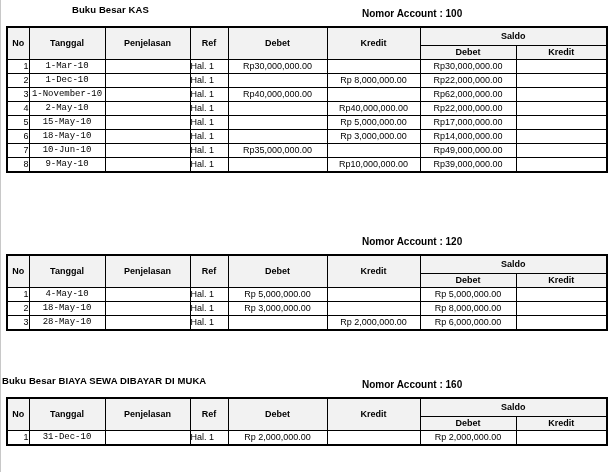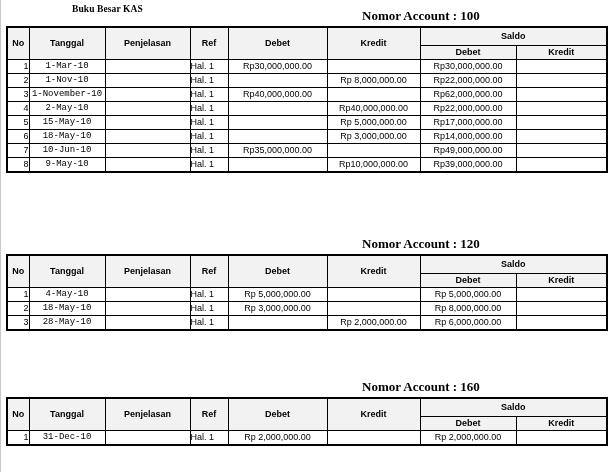--- a/index.html
+++ b/index.html
@@ -28,36 +28,35 @@
 
   .ledger-block {
     position: absolute;
     left: 0;
     width: 615px;
   }
 
   .block-title-row {
     position: relative;
     height: 29px;
-    font-family: Liberation Serif, serif;
   }
 
   .block-title {
     position: absolute;
     top: 4px;
     font-size: 9.5px;
     font-weight: bold;
     white-space: nowrap;
     letter-spacing: 0.1px;
   }
   .block-account {
     position: absolute;
     top: 8px;
     left: 362px;
-    font-size: 13px;
+    font-size: 10px;
     font-weight: bold;
     white-space: nowrap;
   }
 
   table.ledger {
     position: absolute;
     left: 6px;
     border-collapse: collapse;
     table-layout: fixed;
     width: 600px;
@@ -159,21 +158,21 @@
             <td class="date">1-Mar-10</td>
             <td class="blank"></td>
             <td class="ref">Hal. 1</td>
             <td class="money">Rp30,000,000.00</td>
             <td class="money"></td>
             <td class="money">Rp30,000,000.00</td>
             <td class="money"></td>
           </tr>
           <tr>
             <td class="num-no">2</td>
-            <td class="date">1-Nov-10</td>
+            <td class="date">1-Dec-10</td>
             <td class="blank"></td>
             <td class="ref">Hal. 1</td>
             <td class="money"></td>
             <td class="money">Rp  8,000,000.00</td>
             <td class="money">Rp22,000,000.00</td>
             <td class="money"></td>
           </tr>
           <tr>
             <td class="num-no">3</td>
             <td class="date">1-November-10</td>
@@ -296,20 +295,21 @@
             <td class="money"></td>
             <td class="money">Rp  2,000,000.00</td>
             <td class="money">Rp  6,000,000.00</td>
             <td class="money"></td>
           </tr>
         </tbody>
       </table>
     </div>
     <div class="ledger-block" style="top: 371px;">
       <div class="block-title-row">
+        <div class="block-title" style="left: 2px;">Buku Besar BIAYA SEWA DIBAYAR DI MUKA</div>
         <div class="block-account">Nomor Account : 160</div>
       </div>
       <table class="ledger" style="top: 26px;">
         <colgroup>
           <col class="c-no">
           <col class="c-tgl">
           <col class="c-pjl">
           <col class="c-ref">
           <col class="c-debet">
           <col class="c-kredit">

